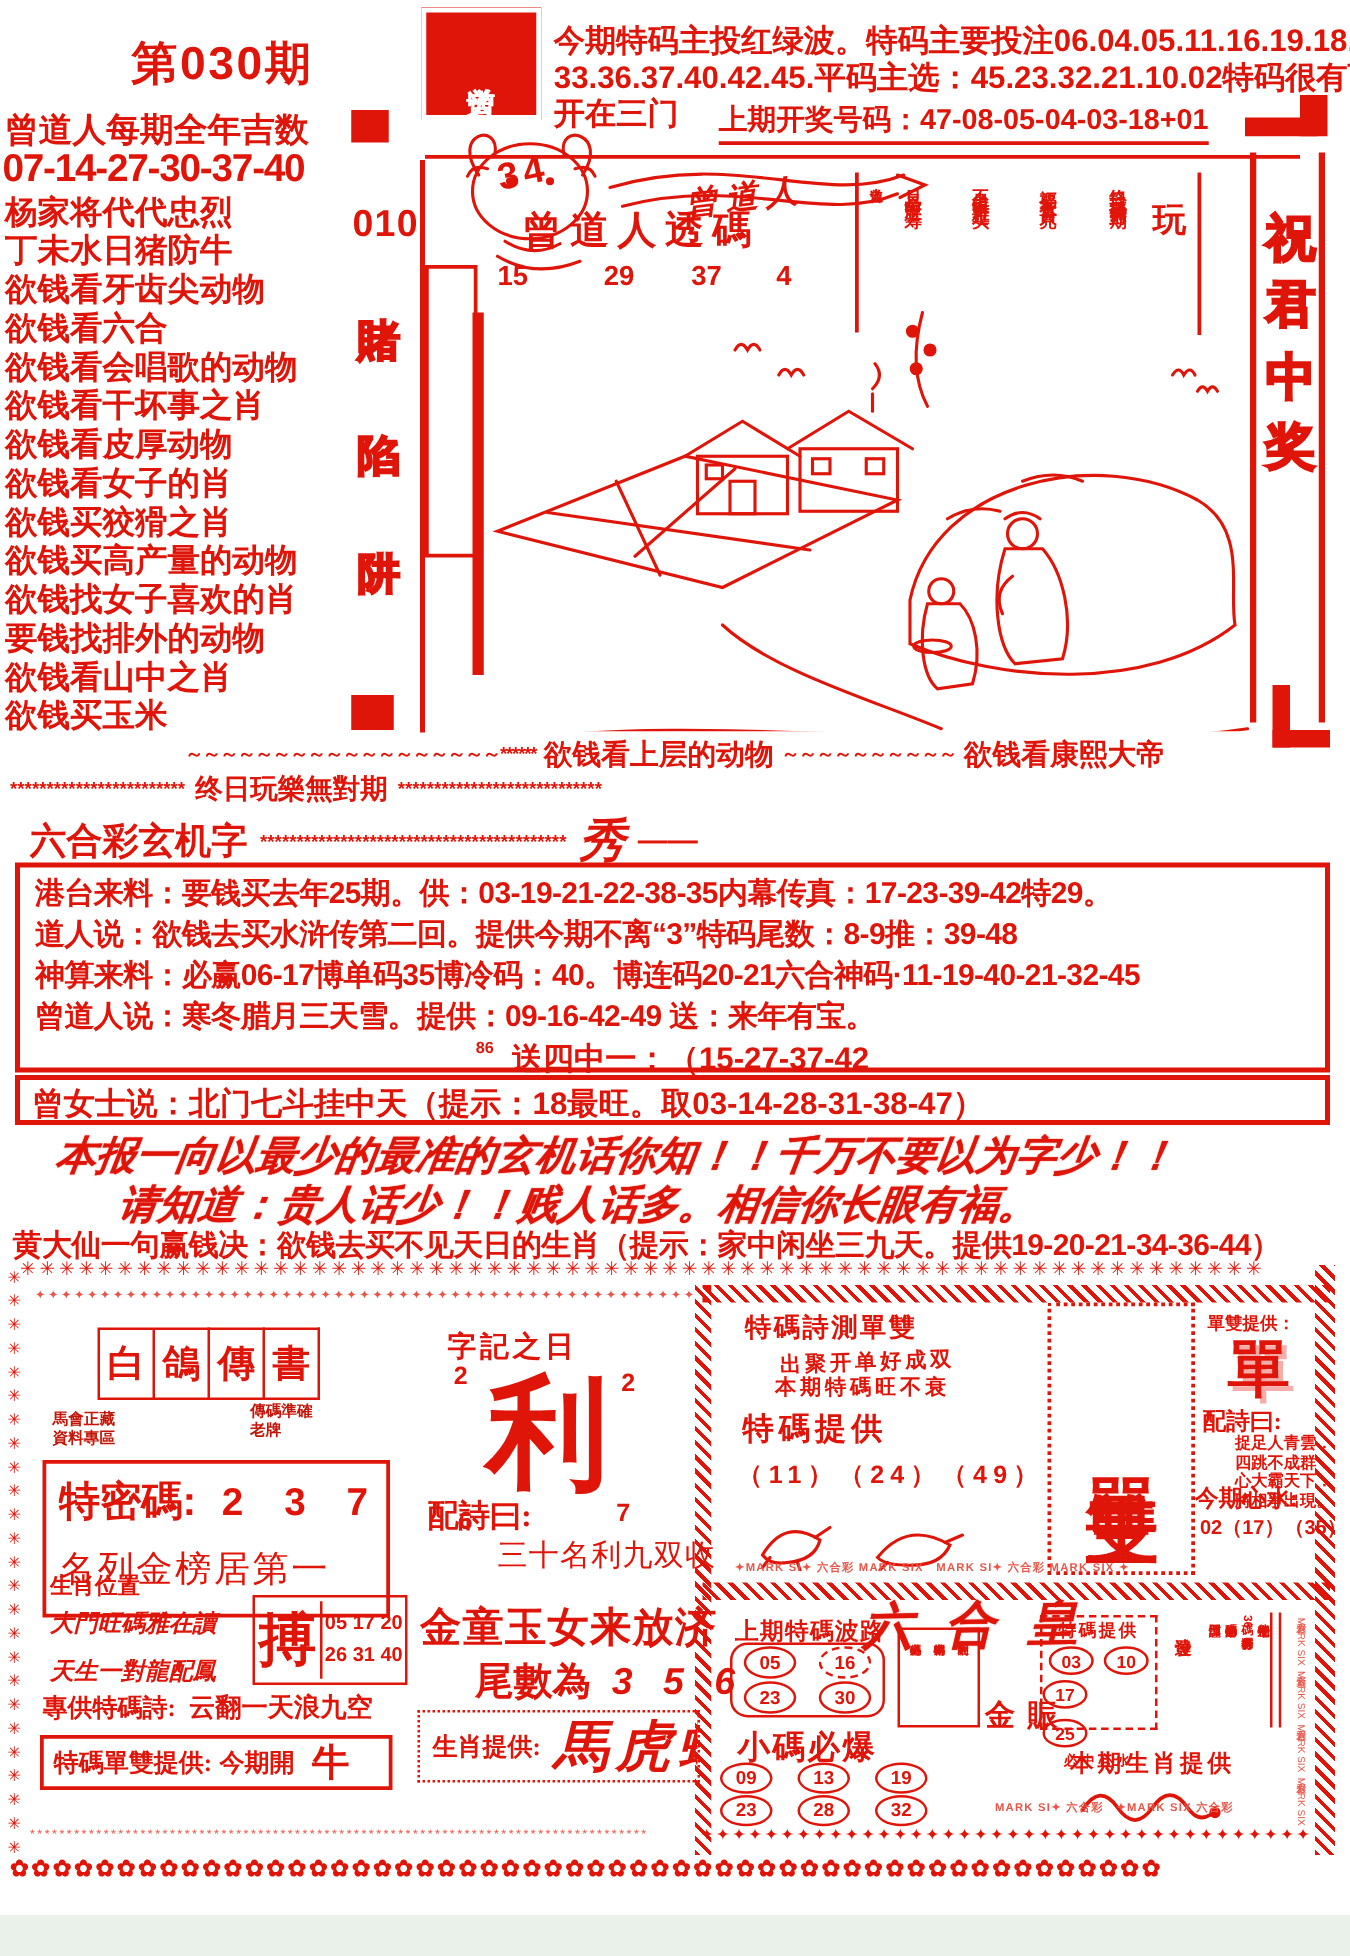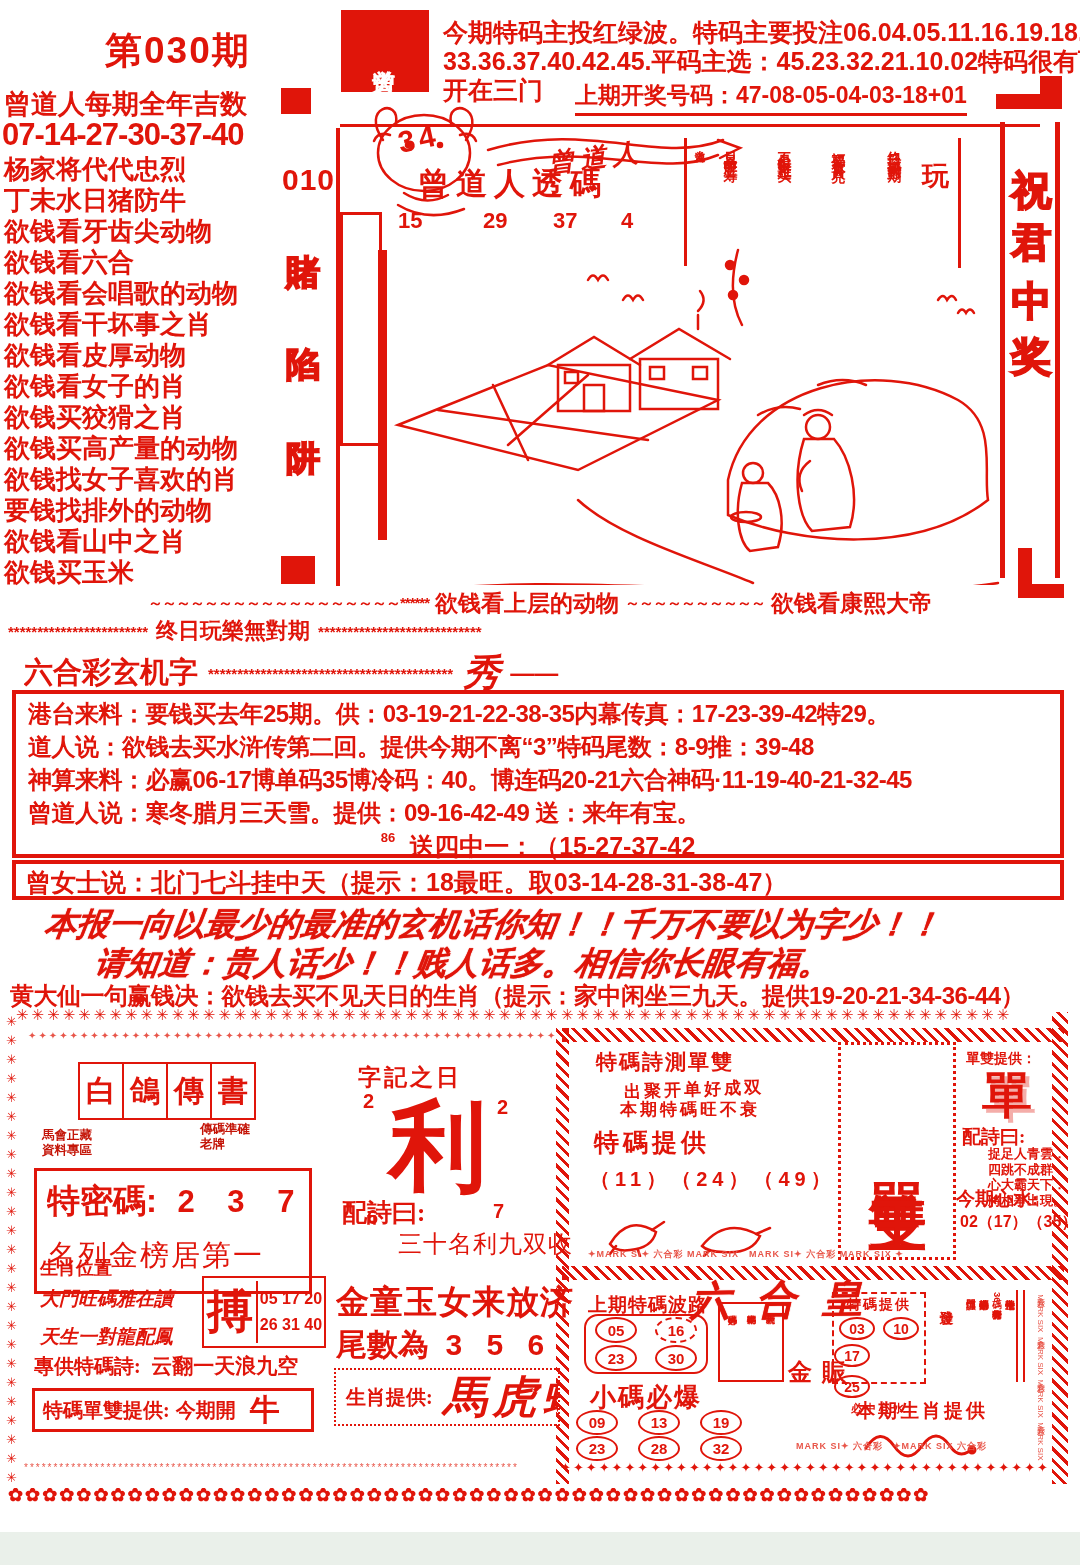--- a/index.html
+++ b/index.html
@@ -263,22 +263,22 @@
     <span class="abs b" style="left:18px;top:2px;font-size:20px;">2</span>
     <span class="abs b" style="left:152px;top:8px;font-size:20px;">2</span>
     <span class="abs b" style="left:22px;top:118px;font-size:20px;">6</span>
     <span class="abs b" style="left:148px;top:112px;font-size:20px;">7</span>
     <span class="abs k b" style="left:44px;top:-6px;font-size:98px;">利</span>
   </div>
   <div class="abs k b" style="left:342px;top:1196px;font-size:25px;">配詩曰:</div>
   <div class="abs k" style="left:398px;top:1228px;font-size:24px;letter-spacing:1px;">三十名利九双收</div>
   <div class="abs b nw" style="left:336px;top:1280px;font-size:33px;letter-spacing:1px;">金童玉女来放济</div>
   <div class="abs nw" style="left:336px;top:1324px;">
-    <span class="k b" style="font-size:31px;">尾數為</span>
-    <span class="b" style="font-size:30px;letter-spacing:8px;margin-left:12px;">3 5 6</span>
+    <span class="k b" style="font-size:31px;margin-left:44px;">尾數為</span>
+    <span class="b" style="font-size:30px;letter-spacing:8px;margin-left:12px;font-style:italic;">3 5 6</span>
   </div>
   <div class="abs nw" style="left:334px;top:1368px;width:226px;height:58px;border:2px dotted var(--red);box-sizing:border-box;display:flex;align-items:center;padding:0 10px;">
     <span class="k b" style="font-size:20px;">生肖提供:</span>
     <span class="k b i" style="font-size:44px;letter-spacing:6px;margin-left:10px;">馬虎蛇</span>
   </div>
 
   <div class="abs k b" style="left:596px;top:1048px;font-size:21px;letter-spacing:2px;">特碼詩測單雙</div>
   <div class="abs k b" style="left:624px;top:1078px;font-size:17px;transform:rotate(-2deg);letter-spacing:3px;">出聚开单好成双</div>
   <div class="abs k b" style="left:620px;top:1098px;font-size:17px;letter-spacing:3px;">本期特碼旺不衰</div>
   <div class="abs k b" style="left:594px;top:1126px;font-size:25px;letter-spacing:4px;">特碼提供</div>

